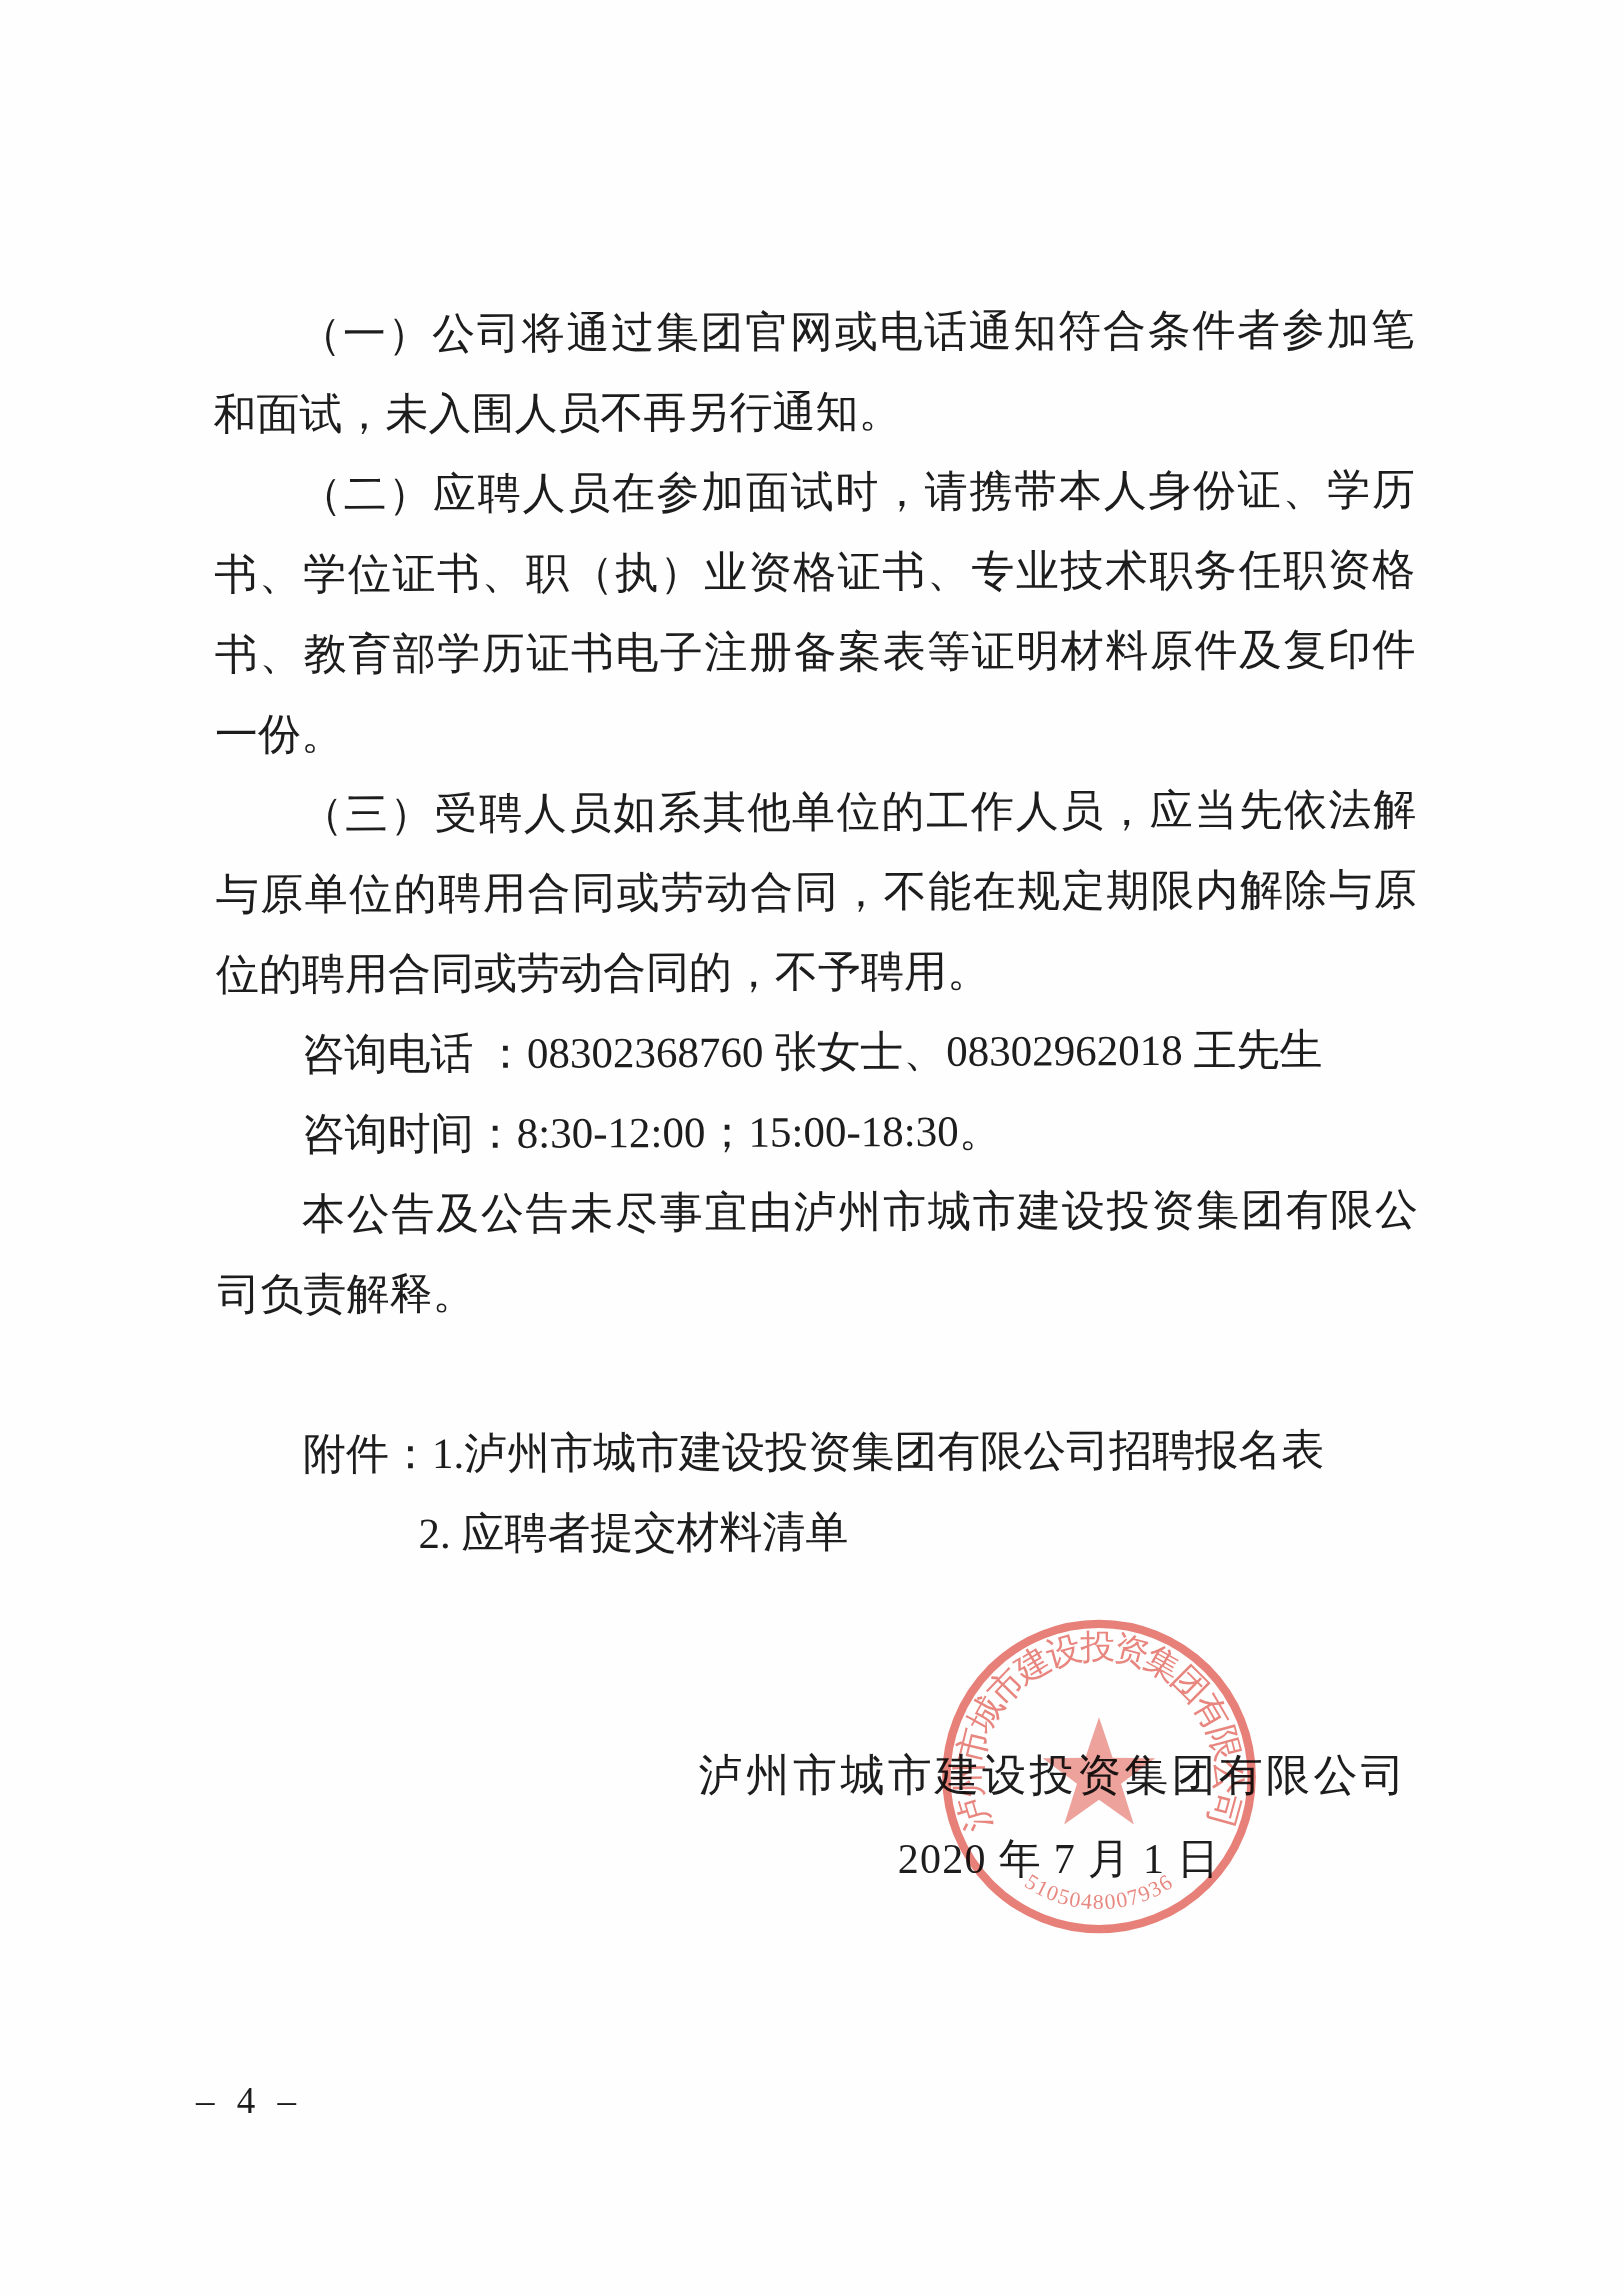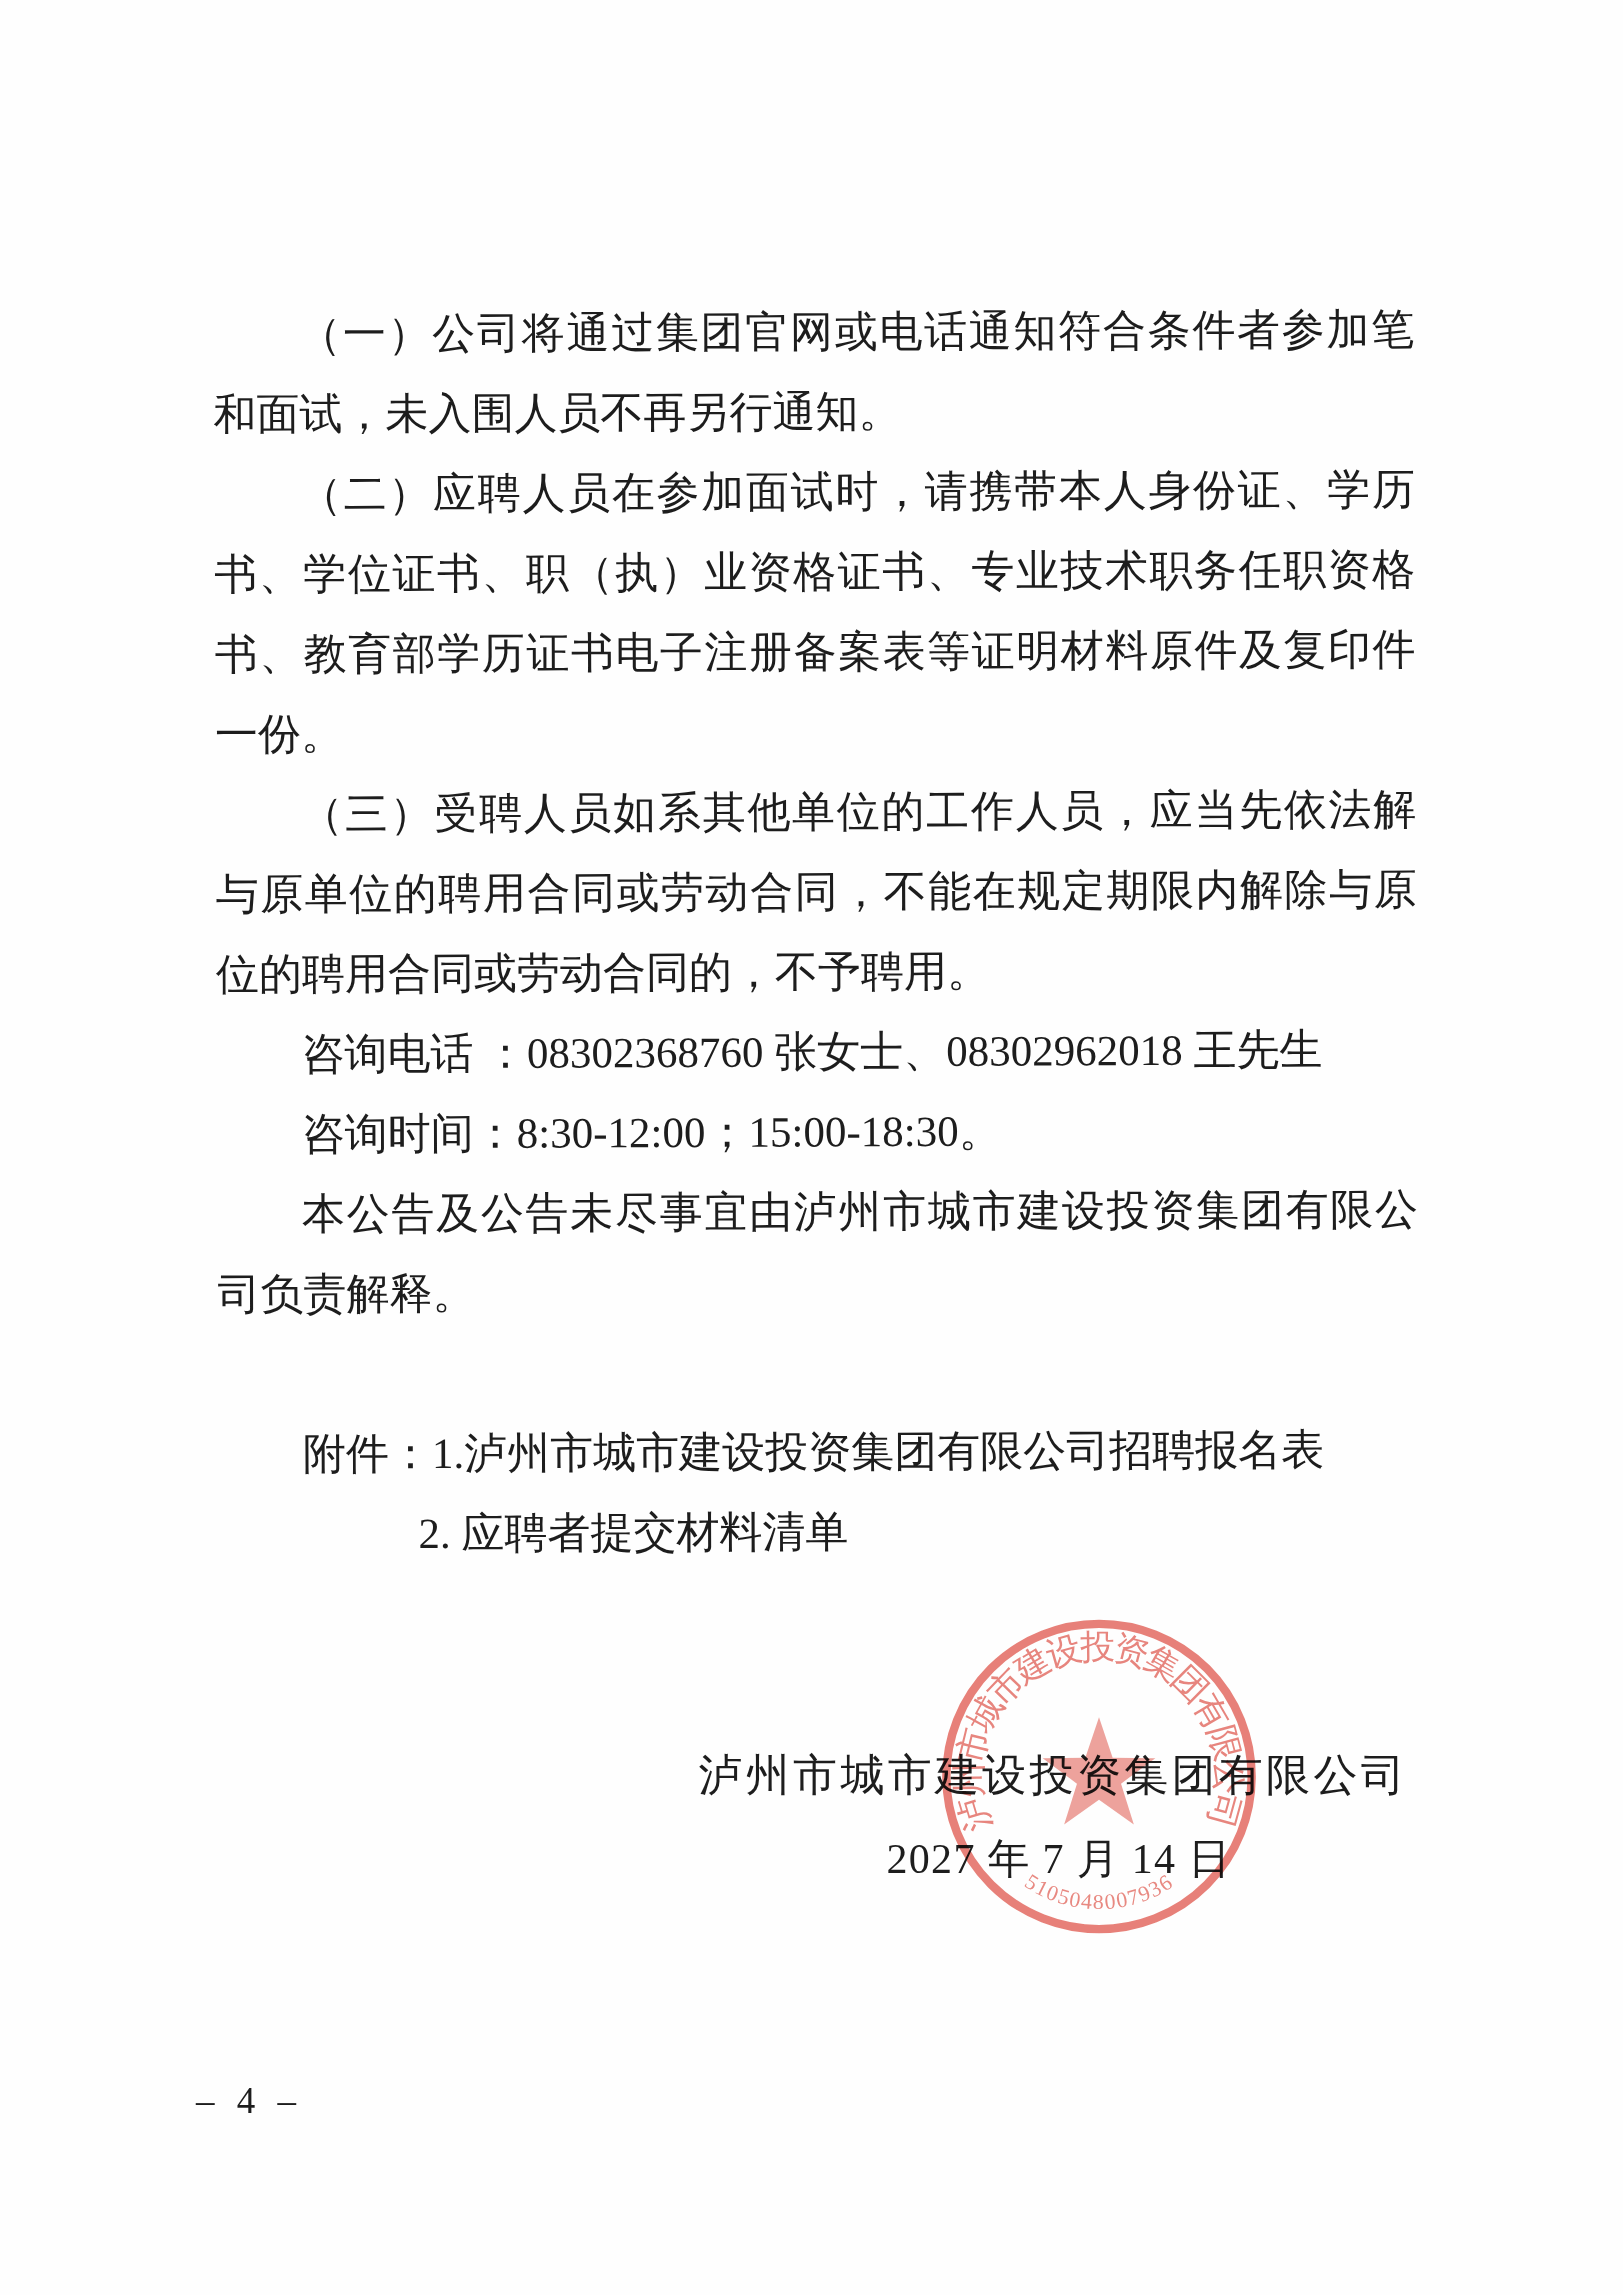--- a/index.html
+++ b/index.html
@@ -52,21 +52,21 @@
       <div class="line" style="padding-left: 85px;">咨询时间：8:30-12:00；15:00-18:30。</div>
       <div class="line fill" style="padding-left: 85px;">本公告及公告未尽事宜由泸州市城市建设投资集团有限公</div>
       <div class="line">司负责解释。</div>
       <div class="line"></div>
       <div class="line" style="padding-left: 85px;">附件：1.泸州市城市建设投资集团有限公司招聘报名表</div>
       <div class="line" style="padding-left: 200px;">2. 应聘者提交材料清单</div>
     </div>
 
   <div class="sig-company">泸州市城市建设投资集团有限公司</div>
 
-  <div class="sig-date">2027 年 7 月 14 日</div>
+  <div class="sig-date">2020 年 7 月 1 日</div>
 
   <svg class="seal" viewBox="0 0 500 500" xmlns="http://www.w3.org/2000/svg">
     <defs>
       <path id="seal-arc-top" d="M 84.1 327.3 A 183 183 0 1 1 415.9 327.3" fill="none"></path>
       <path id="seal-arc-bottom" d="M 126 414.5 A 206 206 0 0 0 374 414.5" fill="none"></path>
     </defs>
     <circle cx="250" cy="250" r="237" fill="none" stroke="#dd4a3e" stroke-opacity="0.75" stroke-width="13"></circle>
     <polygon points="250,158 271.2,220.9 337.5,221.6 284.2,261.1 304.1,324.4 250,286 195.9,324.4 215.8,261.1 162.5,221.6 228.8,220.9" fill="#dd4a3e" fill-opacity="0.55"></polygon>
     <text font-size="54" fill="#dd4a3e" fill-opacity="0.72">
       <textPath href="#seal-arc-top" xlink:href="#seal-arc-top" startOffset="0" textLength="730" lengthAdjust="spacing">泸州市城市建设投资集团有限公司</textPath>

